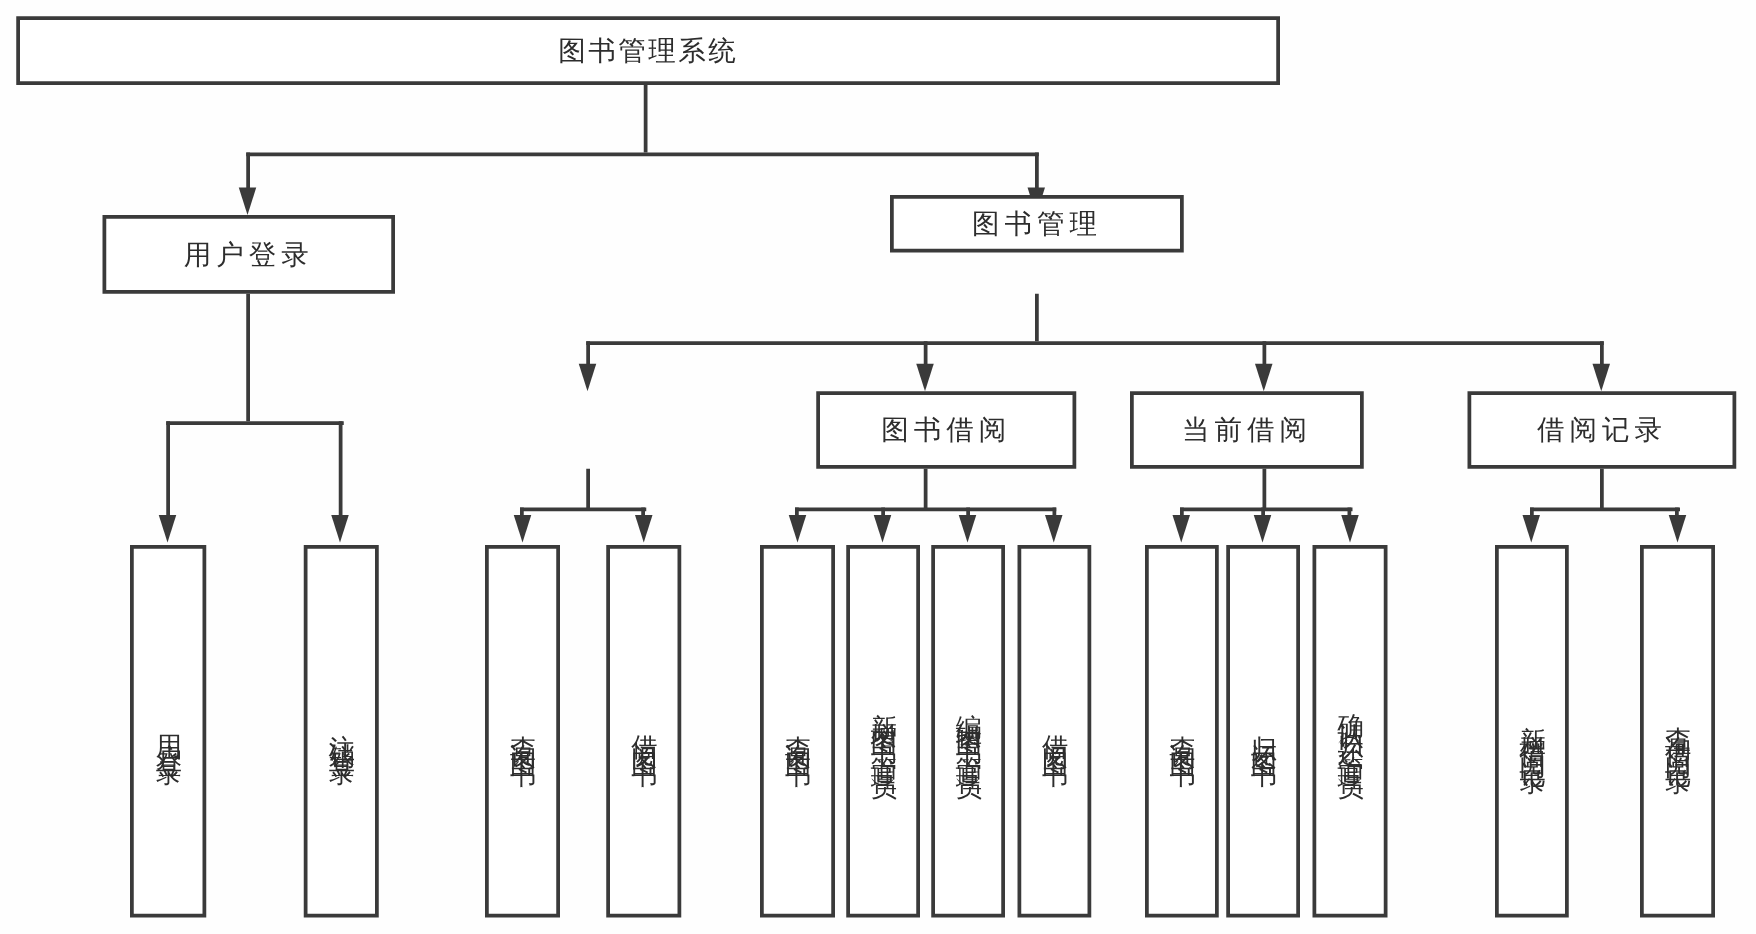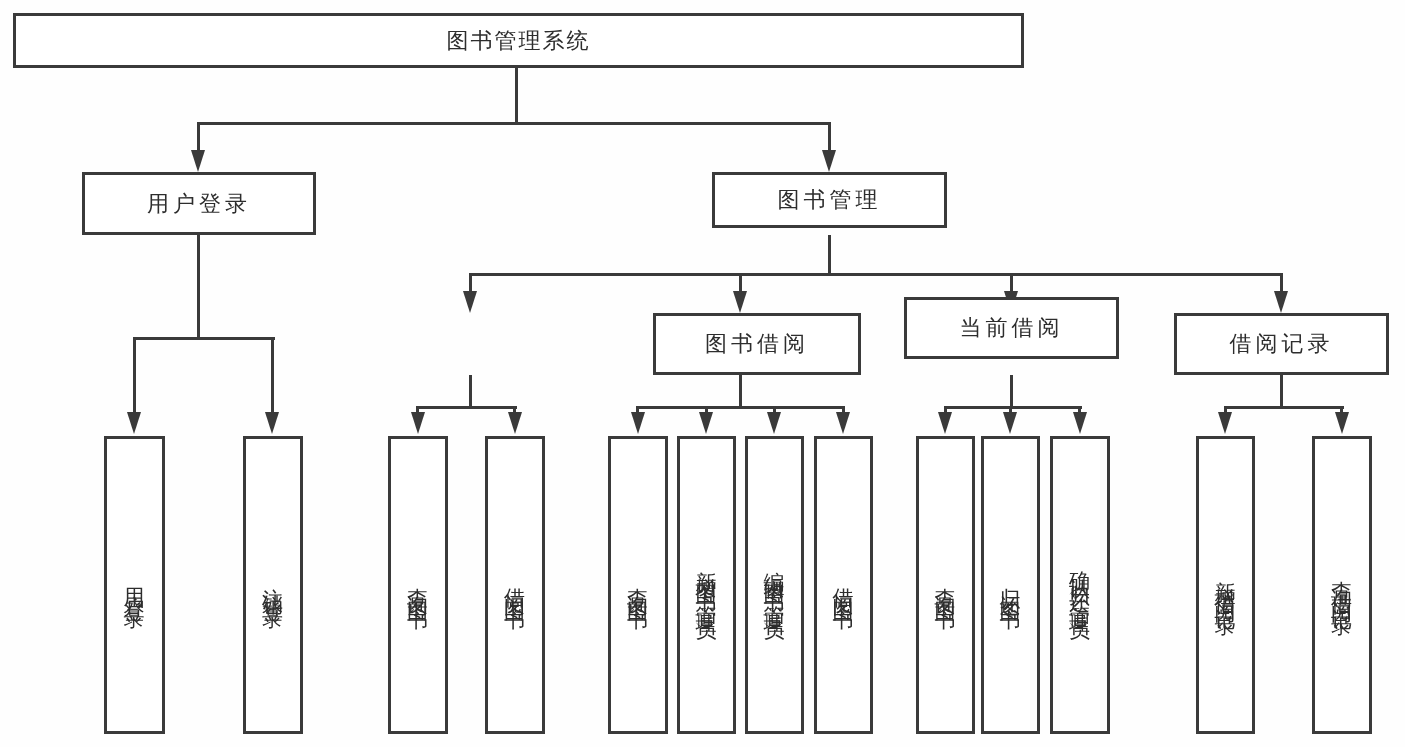--- a/index.html
+++ b/index.html
@@ -40,42 +40,42 @@
   <div class="box node-h root" style="left:13px;top:13px;width:1011px;height:55px">图书管理系统</div>
 
   <div class="vline" style="left:515px;top:68px;height:54px"></div>
   <div class="hline" style="left:197px;top:122px;width:634px"></div>
   <div class="vline" style="left:197px;top:122px;height:30px"></div>
   <div class="vline" style="left:828px;top:122px;height:30px"></div>
   <div class="arrow" style="left:191px;top:150px"></div>
   <div class="arrow" style="left:822px;top:150px"></div>
 
   <div class="box node-h" style="left:82px;top:172px;width:234px;height:63px">用户登录</div>
-  <div class="box node-h" style="left:712px;top:172px;width:235px;height:56px">图书管理</div>
+  <div class="box node-h" style="left:712px;top:156px;width:235px;height:46px">图书管理</div>
 
   <div class="vline" style="left:197px;top:235px;height:102px"></div>
   <div class="hline" style="left:133px;top:337px;width:142px"></div>
   <div class="vline" style="left:133px;top:337px;height:78px"></div>
   <div class="vline" style="left:271px;top:337px;height:78px"></div>
   <div class="arrow" style="left:127px;top:412px"></div>
   <div class="arrow" style="left:265px;top:412px"></div>
 
   <div class="vline" style="left:828px;top:235px;height:38px"></div>
   <div class="hline" style="left:469px;top:273px;width:814px"></div>
   <div class="vline" style="left:469px;top:273px;height:20px"></div>
   <div class="vline" style="left:739px;top:273px;height:20px"></div>
   <div class="vline" style="left:1010px;top:273px;height:20px"></div>
   <div class="vline" style="left:1280px;top:273px;height:20px"></div>
   <div class="arrow" style="left:463px;top:291px"></div>
   <div class="arrow" style="left:733px;top:291px"></div>
   <div class="arrow" style="left:1004px;top:291px"></div>
   <div class="arrow" style="left:1274px;top:291px"></div>
 
   <div class="box node-h" style="left:653px;top:313px;width:208px;height:62px">图书借阅</div>
-  <div class="box node-h" style="left:904px;top:297px;width:215px;height:62px">当前借阅</div>
+  <div class="box node-h" style="left:904px;top:313px;width:187px;height:62px">当前借阅</div>
   <div class="box node-h" style="left:1174px;top:313px;width:215px;height:62px">借阅记录</div>
 
   <div class="vline" style="left:469px;top:375px;height:32px"></div>
   <div class="hline" style="left:416px;top:406px;width:101px"></div>
   <div class="vline" style="left:416px;top:406px;height:10px"></div>
   <div class="vline" style="left:513px;top:406px;height:10px"></div>
   <div class="arrow" style="left:411px;top:412px"></div>
   <div class="arrow" style="left:508px;top:412px"></div>
 
   <div class="vline" style="left:739px;top:375px;height:32px"></div>

